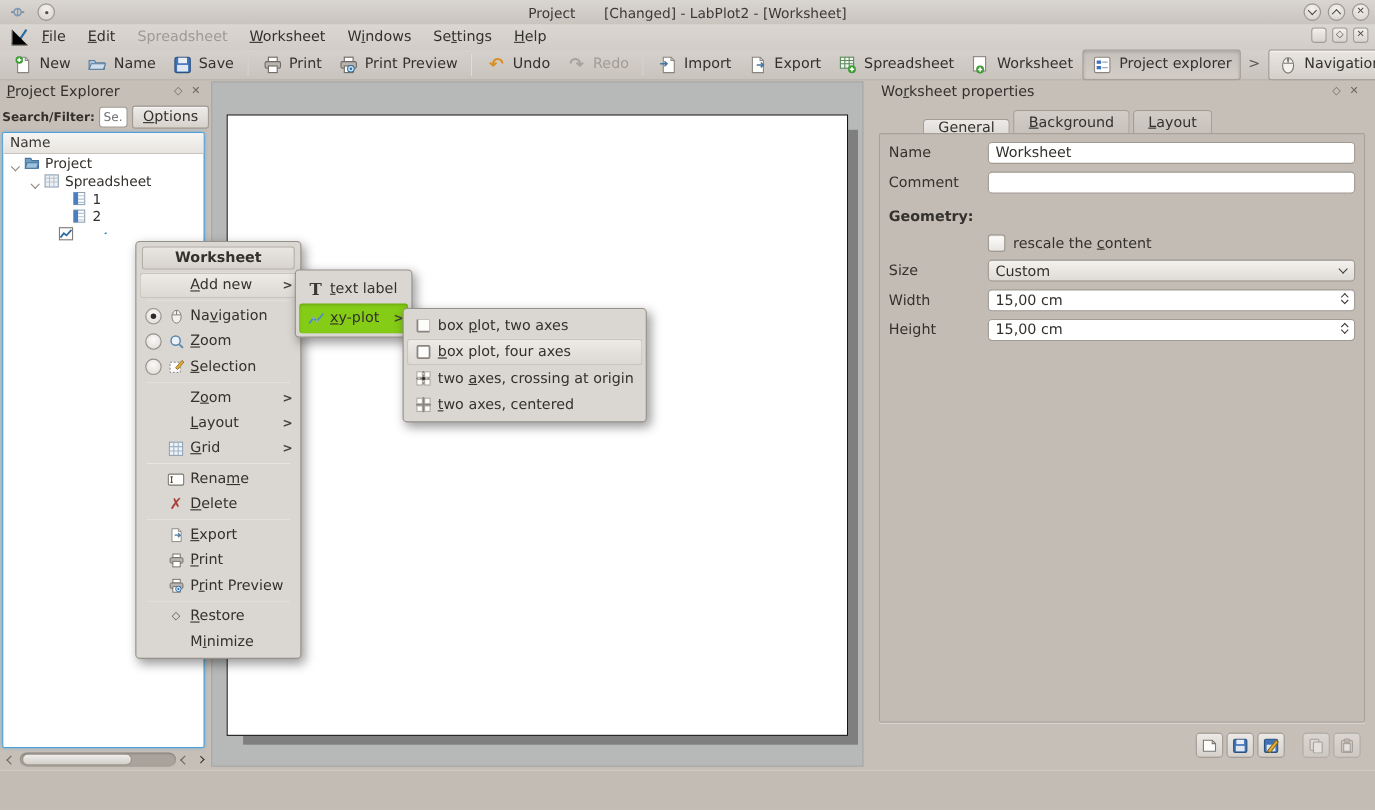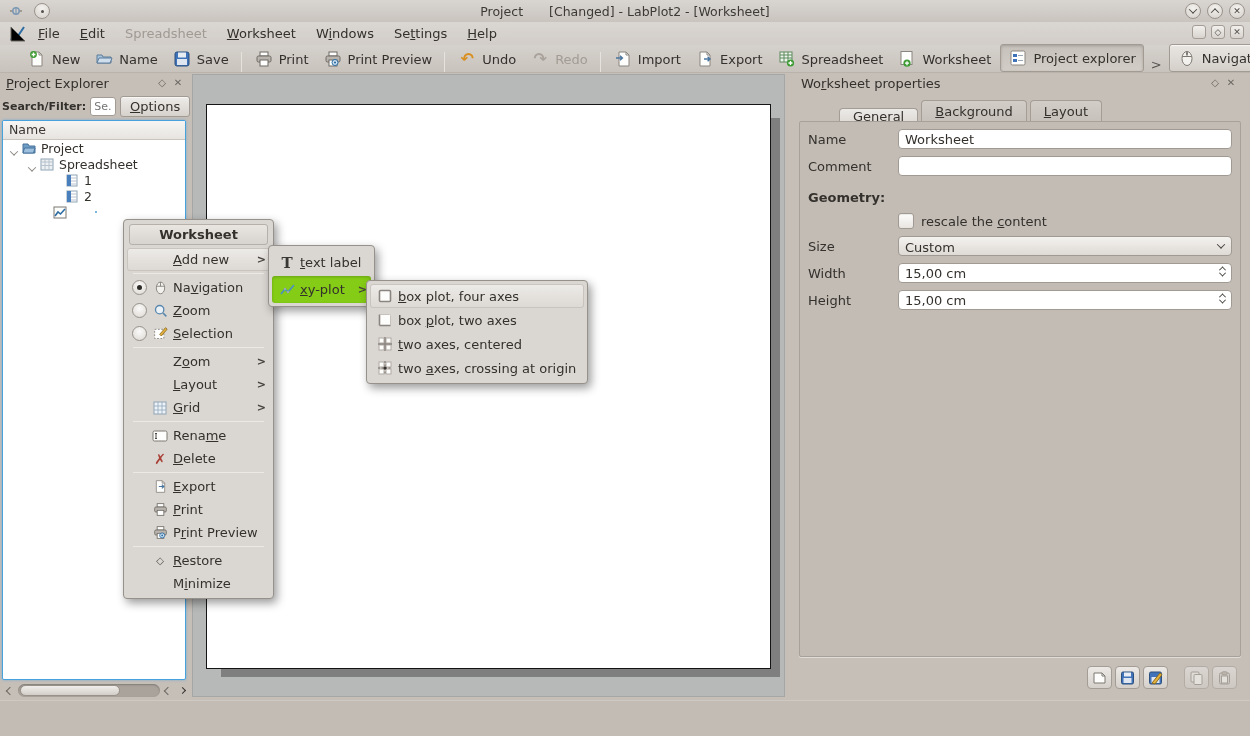--- a/index.html
+++ b/index.html
@@ -32,21 +32,21 @@
     background:linear-gradient(#dad6d2,#d2cdc8); display:flex; align-items:center; padding-left:8px; }
   .menu-item { padding:2px 10px; border-radius:3px; }
   .menu-item.disabled { color:#a09a93; }
   .mdibtns { position:absolute; right:6px; top:25px; display:flex; gap:5px; }
   .mdibtn { width:14px; height:14px; border-radius:3px; border:1px solid #a39d96;
     background:linear-gradient(#f2f0ed,#d8d3cd); font-size:9px; line-height:12px; text-align:center; color:#55524e; }
 
   
   .toolbar { position:absolute; left:0; top:45px; right:0; height:28px;
     background:linear-gradient(#d5d1cc,#c9c3bd); border-bottom:1px solid #b9b3ac;
-    display:flex; align-items:flex-end; padding:0 20px; }
+    display:flex; align-items:center; padding:0 4px; }
   .tbtn { display:flex; align-items:center; gap:5px; padding:3px 7px; border-radius:3px; white-space:nowrap; }
   .tbtn.disabled { color:#a29c95; }
   .tsep { width:1px; height:20px; background:#aaa49c; border-right:1px solid #e6e3df; margin:0 5px; }
   .tbtn.framed { border:1px solid #a19b94; background:linear-gradient(#e9e6e2,#d4cfc9);
     box-shadow:0 1px 1px rgba(255,255,255,.7) inset; margin:0 2px; }
   .tbtn.checked { background:linear-gradient(#c6c1ba,#d2cdc7); box-shadow:0 1px 3px rgba(0,0,0,.18) inset; }
   .overflow-arrow { padding:0 5px; color:#57544f; }
   .spacer { flex:1; }
   .ticon { width:20px; height:20px; display:flex; align-items:center; justify-content:center; }
   .ticon svg { display:block; }
@@ -664,61 +664,61 @@
           <circle cx="5" cy="5" r="1.2" fill="#9aa7b6"></circle>
           <circle cx="8" cy="8" r="1.2" fill="#9aa7b6"></circle>
         </svg>
     </span>
     <span class="lbl"><u>x</u>y-plot</span>
     <span class="arr">&gt;</span>
   </div>
 </div>
 
 <div class="popup" id="subsubmenu">
-  <div class="mi hl">
-    <span class="iic">
-      <svg width="14" height="14" viewBox="0 0 14 14">
-          <rect x="1.5" y="1.5" width="11" height="11" rx="1" fill="#fdfdfc" stroke="#8a857f" stroke-width="1.6"></rect>
-        </svg>
-    </span>
-    <span class="lbl"><u>b</u>ox plot, four axes</span>
-      <span class="arr"></span>
-  </div>
   <div class="mi">
     <span class="iic">
       <svg width="14" height="14" viewBox="0 0 14 14">
           <rect x="1.5" y="1.5" width="11" height="11" rx="1" fill="#fdfdfc" stroke="#c6c1ba"></rect>
           <path d="M1.5 12.5h11M1.5 1.5v11" stroke="#8a857f" stroke-width="1.6"></path>
         </svg>
     </span>
     <span class="lbl">box <u>p</u>lot, two axes</span>
       <span class="arr"></span>
   </div>
-  <div class="mi">
+  <div class="mi hl">
     <span class="iic">
       <svg width="14" height="14" viewBox="0 0 14 14">
-          <rect x="1" y="1" width="5" height="5" fill="#fdfdfc" stroke="#b0aaa3"></rect>
-          <rect x="8" y="1" width="5" height="5" fill="#fdfdfc" stroke="#b0aaa3"></rect>
-          <rect x="1" y="8" width="5" height="5" fill="#fdfdfc" stroke="#b0aaa3"></rect>
-          <rect x="8" y="8" width="5" height="5" fill="#fdfdfc" stroke="#b0aaa3"></rect>
-          <path d="M7 0v14M0 7h14" stroke="#8a857f" stroke-width="1.4"></path>
-        </svg>
-    </span>
-    <span class="lbl"><u>t</u>wo axes, centered</span>
+          <rect x="1.5" y="1.5" width="11" height="11" rx="1" fill="#fdfdfc" stroke="#8a857f" stroke-width="1.6"></rect>
+        </svg>
+    </span>
+    <span class="lbl"><u>b</u>ox plot, four axes</span>
       <span class="arr"></span>
   </div>
   <div class="mi">
     <span class="iic">
       <svg width="14" height="14" viewBox="0 0 14 14">
           <rect x="1" y="1" width="5" height="5" fill="#fdfdfc" stroke="#b0aaa3"></rect>
           <rect x="8" y="1" width="5" height="5" fill="#fdfdfc" stroke="#b0aaa3"></rect>
           <rect x="1" y="8" width="5" height="5" fill="#fdfdfc" stroke="#b0aaa3"></rect>
           <rect x="8" y="8" width="5" height="5" fill="#fdfdfc" stroke="#b0aaa3"></rect>
           <path d="M7 0v14M0 7h14" stroke="#8a857f" stroke-width="1.4" stroke-dasharray="2 1.5"></path>
           <circle cx="7" cy="7" r="1.6" fill="#35322f"></circle>
         </svg>
     </span>
     <span class="lbl">two <u>a</u>xes, crossing at origin</span>
       <span class="arr"></span>
   </div>
+  <div class="mi">
+    <span class="iic">
+      <svg width="14" height="14" viewBox="0 0 14 14">
+          <rect x="1" y="1" width="5" height="5" fill="#fdfdfc" stroke="#b0aaa3"></rect>
+          <rect x="8" y="1" width="5" height="5" fill="#fdfdfc" stroke="#b0aaa3"></rect>
+          <rect x="1" y="8" width="5" height="5" fill="#fdfdfc" stroke="#b0aaa3"></rect>
+          <rect x="8" y="8" width="5" height="5" fill="#fdfdfc" stroke="#b0aaa3"></rect>
+          <path d="M7 0v14M0 7h14" stroke="#8a857f" stroke-width="1.4"></path>
+        </svg>
+    </span>
+    <span class="lbl"><u>t</u>wo axes, centered</span>
+      <span class="arr"></span>
+  </div>
 </div>
 
 <div id="statusbar"></div>
 
 </body></html>

